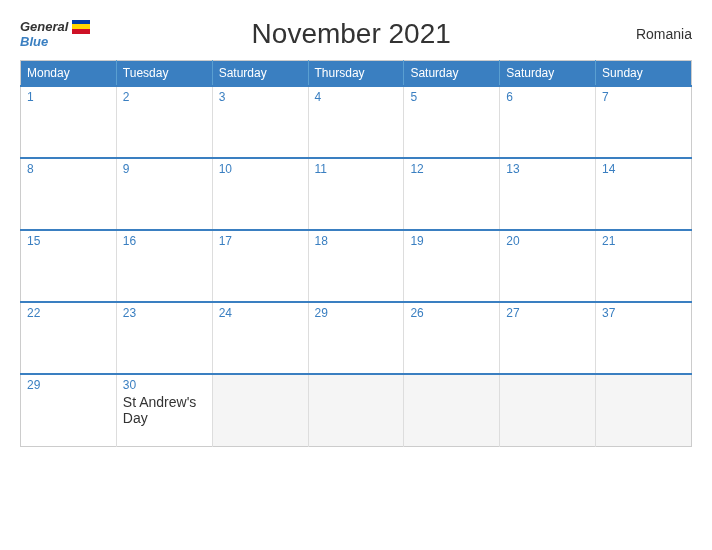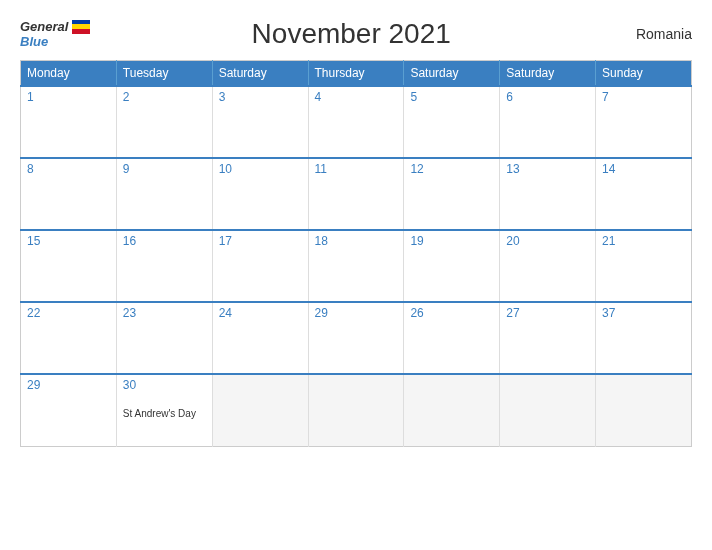--- a/index.html
+++ b/index.html
@@ -98,24 +98,24 @@
     .calendar tbody tr {
       border-top: 2px solid #3a7fc1;
     }
     .day-num {
       font-size: 12px;
       color: #3a7fc1;
       display: block;
       margin-bottom: 2px;
     }
     .holiday-name {
-      font-size: 10px;
+      font-size: 14px;
       color: #333;
       display: block;
-      margin-top: 16px;
+      margin-top: 2px;
     }
   </style>
 </head>
 <body>
 
 <div class="page">
 
   <div class="header">
     <div class="logo">
       <div style="display:flex; flex-direction:column; align-items:flex-start;">

